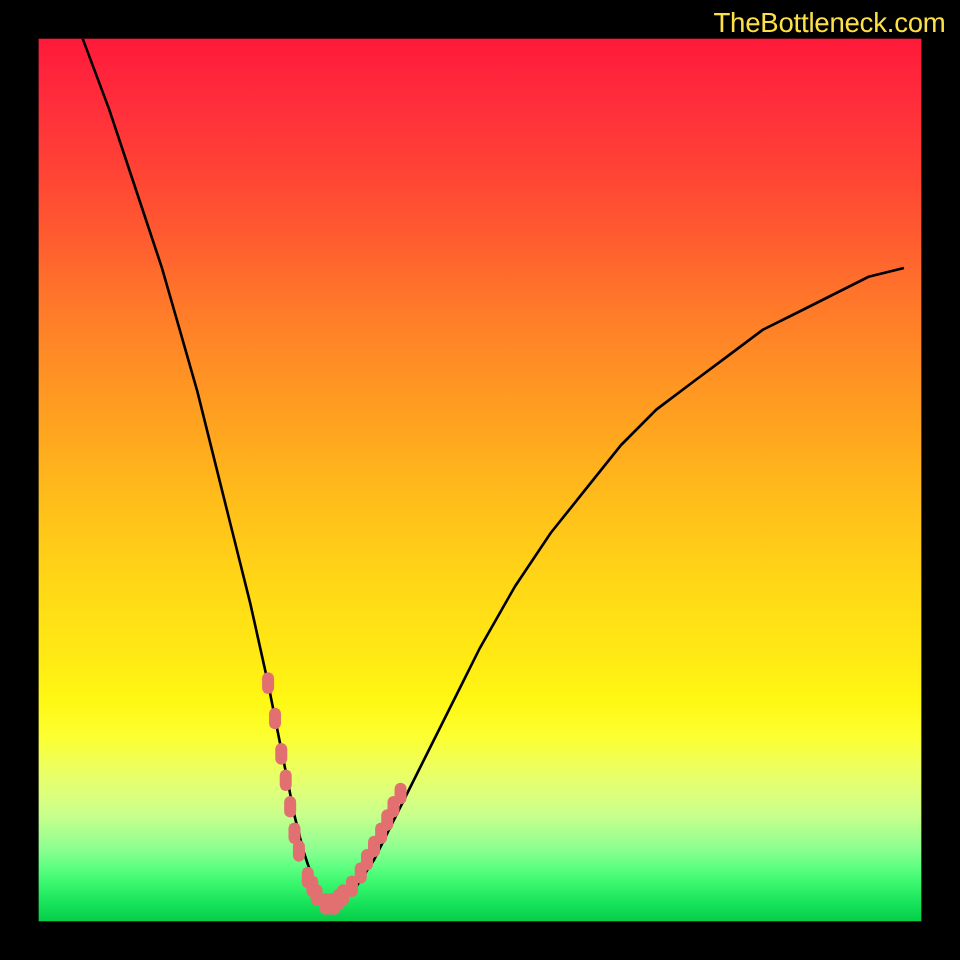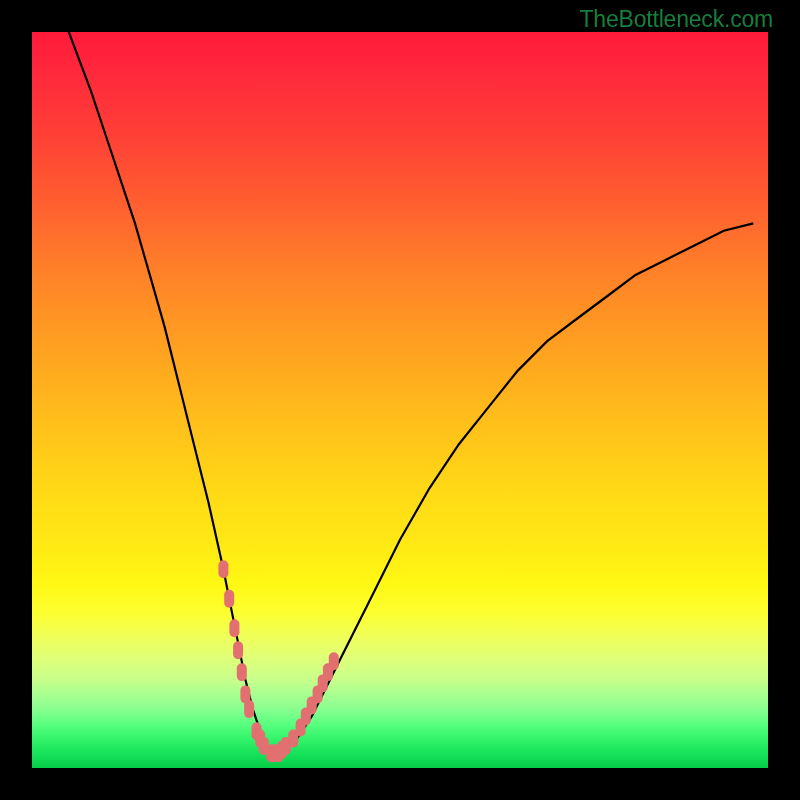--- a/index.html
+++ b/index.html
@@ -49,22 +49,22 @@
       #a8ff90 90%,
       #88ff90 92%,
       #5aff80 94%,
       #34f46a 96%,
       #16e25a 98%,
       #06cc48 100%);
   }
   .credit {
     position: absolute;
     top: 6px;
-    right: 27px;
-    color: #15803d;
+    right: 12px;
+    color: #fde047;
     font-size: 23px;
     font-weight: 400;
     letter-spacing: -0.2px;
     user-select: none;
   }
   svg.curve {
     position: absolute;
     inset: 0;
     width: 736px;
     height: 736px;

